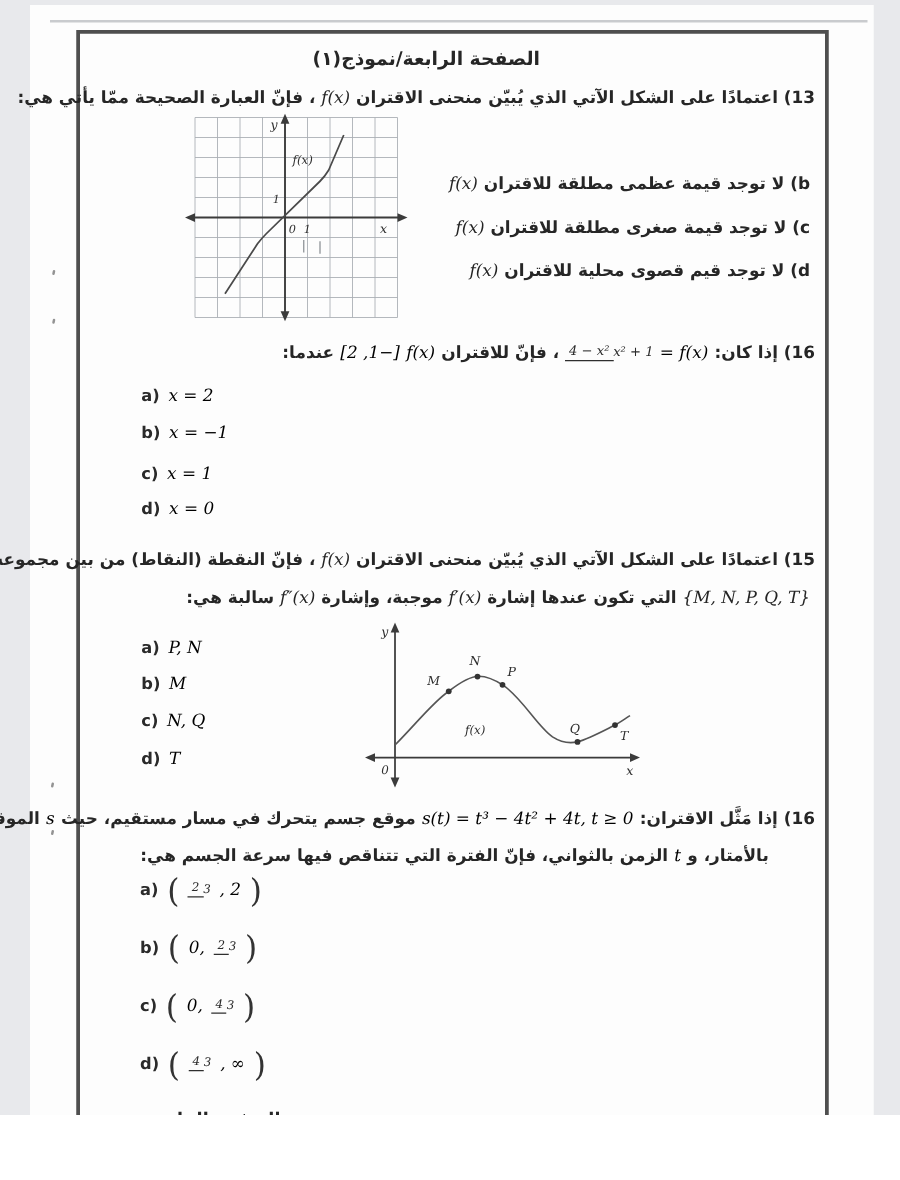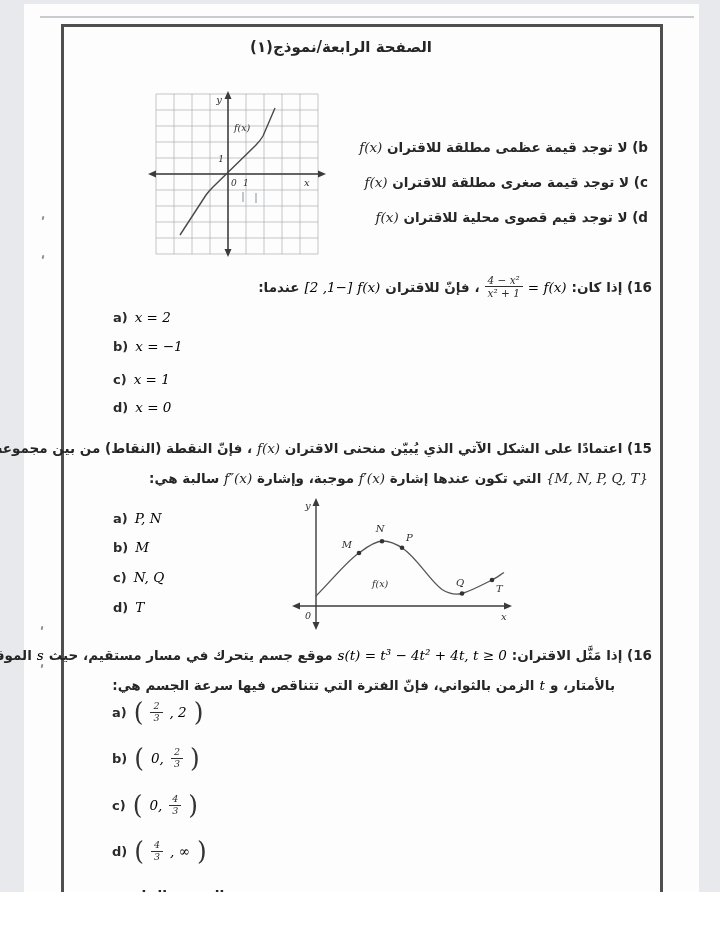--- a/index.html
+++ b/index.html
@@ -12,21 +12,21 @@
   .speck{position:absolute;width:2px;height:4px;background:#6f6f6f;border-radius:1px;opacity:.75;transform:rotate(12deg);}
   .ar{position:absolute;direction:rtl;text-align:right;font-weight:600;font-size:13.5px;
       white-space:nowrap;letter-spacing:0;color:#262626;}
   .hdr{font-weight:700;font-size:15px;text-align:center;}
   .ftr{font-weight:700;font-size:14px;text-align:right;}
   .math{font-family:"DejaVu Serif",serif;font-style:italic;font-weight:500;
         direction:ltr;unicode-bidi:isolate;font-size:13.5px;color:#242424;}
   .opt-ltr{position:absolute;direction:ltr;display:flex;align-items:center;gap:7px;white-space:nowrap;}
   .opt-ltr .lbl{font-size:13px;font-weight:600;color:#2a2a2a;}
   .row-rtl{position:absolute;direction:rtl;display:flex;align-items:center;gap:5px;white-space:nowrap;}
-  .frac{display:inline-flex;flex-direction:column;align-items:center;
+  .frac{display:inline-flex;flex-direction:row;align-items:center;
         font-family:"DejaVu Serif",serif;font-style:italic;line-height:1.15;direction:ltr;}
   .frac .num{border-bottom:1px solid #2f2f2f;padding:0 3px;}
   .frac-lg{font-size:10.5px;}
   .frac-sm{font-size:9.5px;}
   .paren{font-family:"DejaVu Serif",serif;font-weight:400;font-size:25px;line-height:1;
          transform:scaleY(1.05);color:#333;}
   .mtxt{font-family:"DejaVu Serif",serif;font-style:italic;font-size:13.5px;color:#000000;}
   svg{position:absolute;overflow:visible;}
   svg text{font-family:"DejaVu Serif",serif;font-style:italic;fill:#2f2f2f;}
 </style>
@@ -44,20 +44,25 @@
 
   <div class="frame"></div>
 
   <div class="speck" style="left:42px;top:216px;"></div>
   <div class="speck" style="left:42px;top:255px;"></div>
   <div class="speck" style="left:41px;top:626px;"></div>
   <div class="speck" style="left:41px;top:664px;"></div>
 
   <div class="ar hdr" style="left:61px;top:38px;width:560px;">الصفحة الرابعة/نموذج(١)</div>
 
+  <div class="ar" style="top:70px;right:68px;">
+    <span>13) اعتمادًا على الشكل الآتي الذي يُبيّن منحنى الاقتران</span>
+    <span class="math">f(x)</span>
+    <span>، فإنّ العبارة الصحيحة ممّا يأتي هي:</span>
+  </div>
 
   <div class="ar" style="top:139px;right:72px;">
     <span>b) لا توجد قيمة عظمى مطلقة للاقتران</span>
     <span class="math">f(x)</span>
   </div>
   <div class="ar" style="top:174px;right:72px;">
     <span>c) لا توجد قيمة صغرى مطلقة للاقتران</span>
     <span class="math">f(x)</span>
   </div>
   <div class="ar" style="top:209px;right:72px;">

